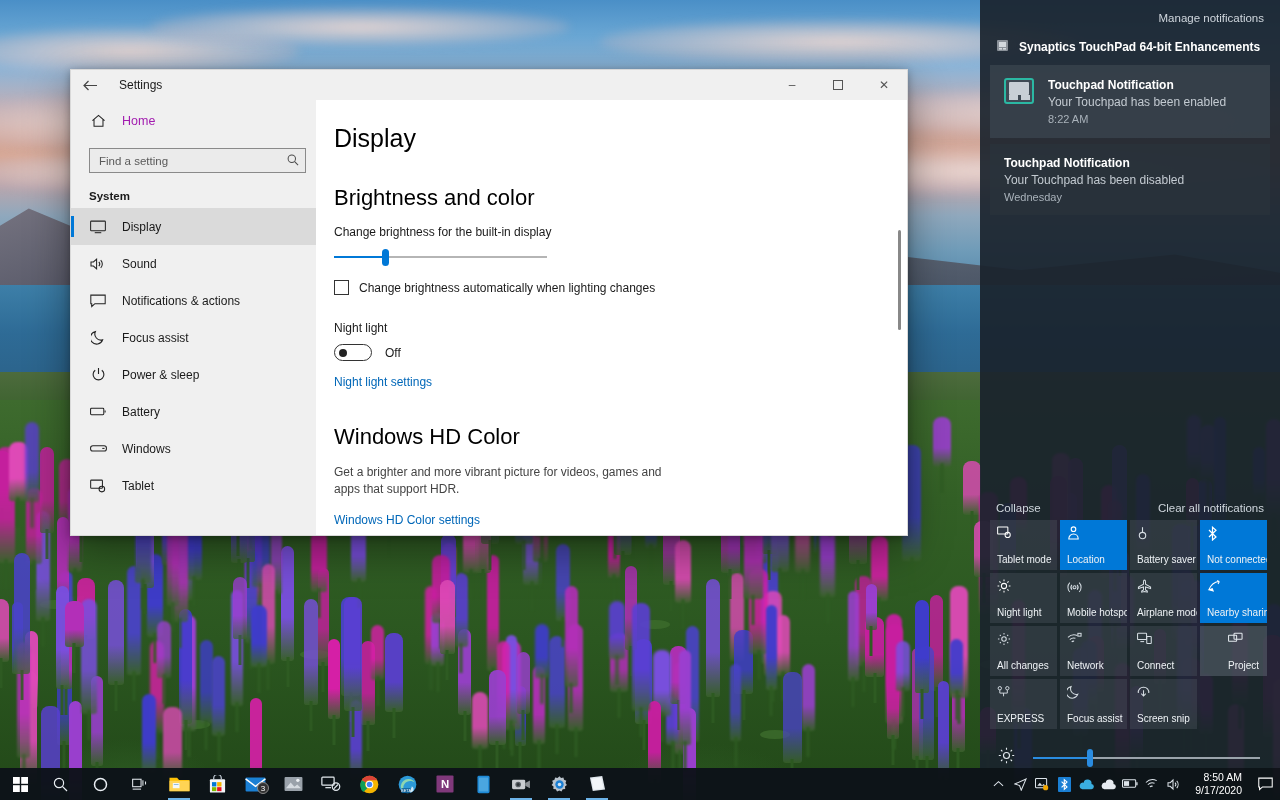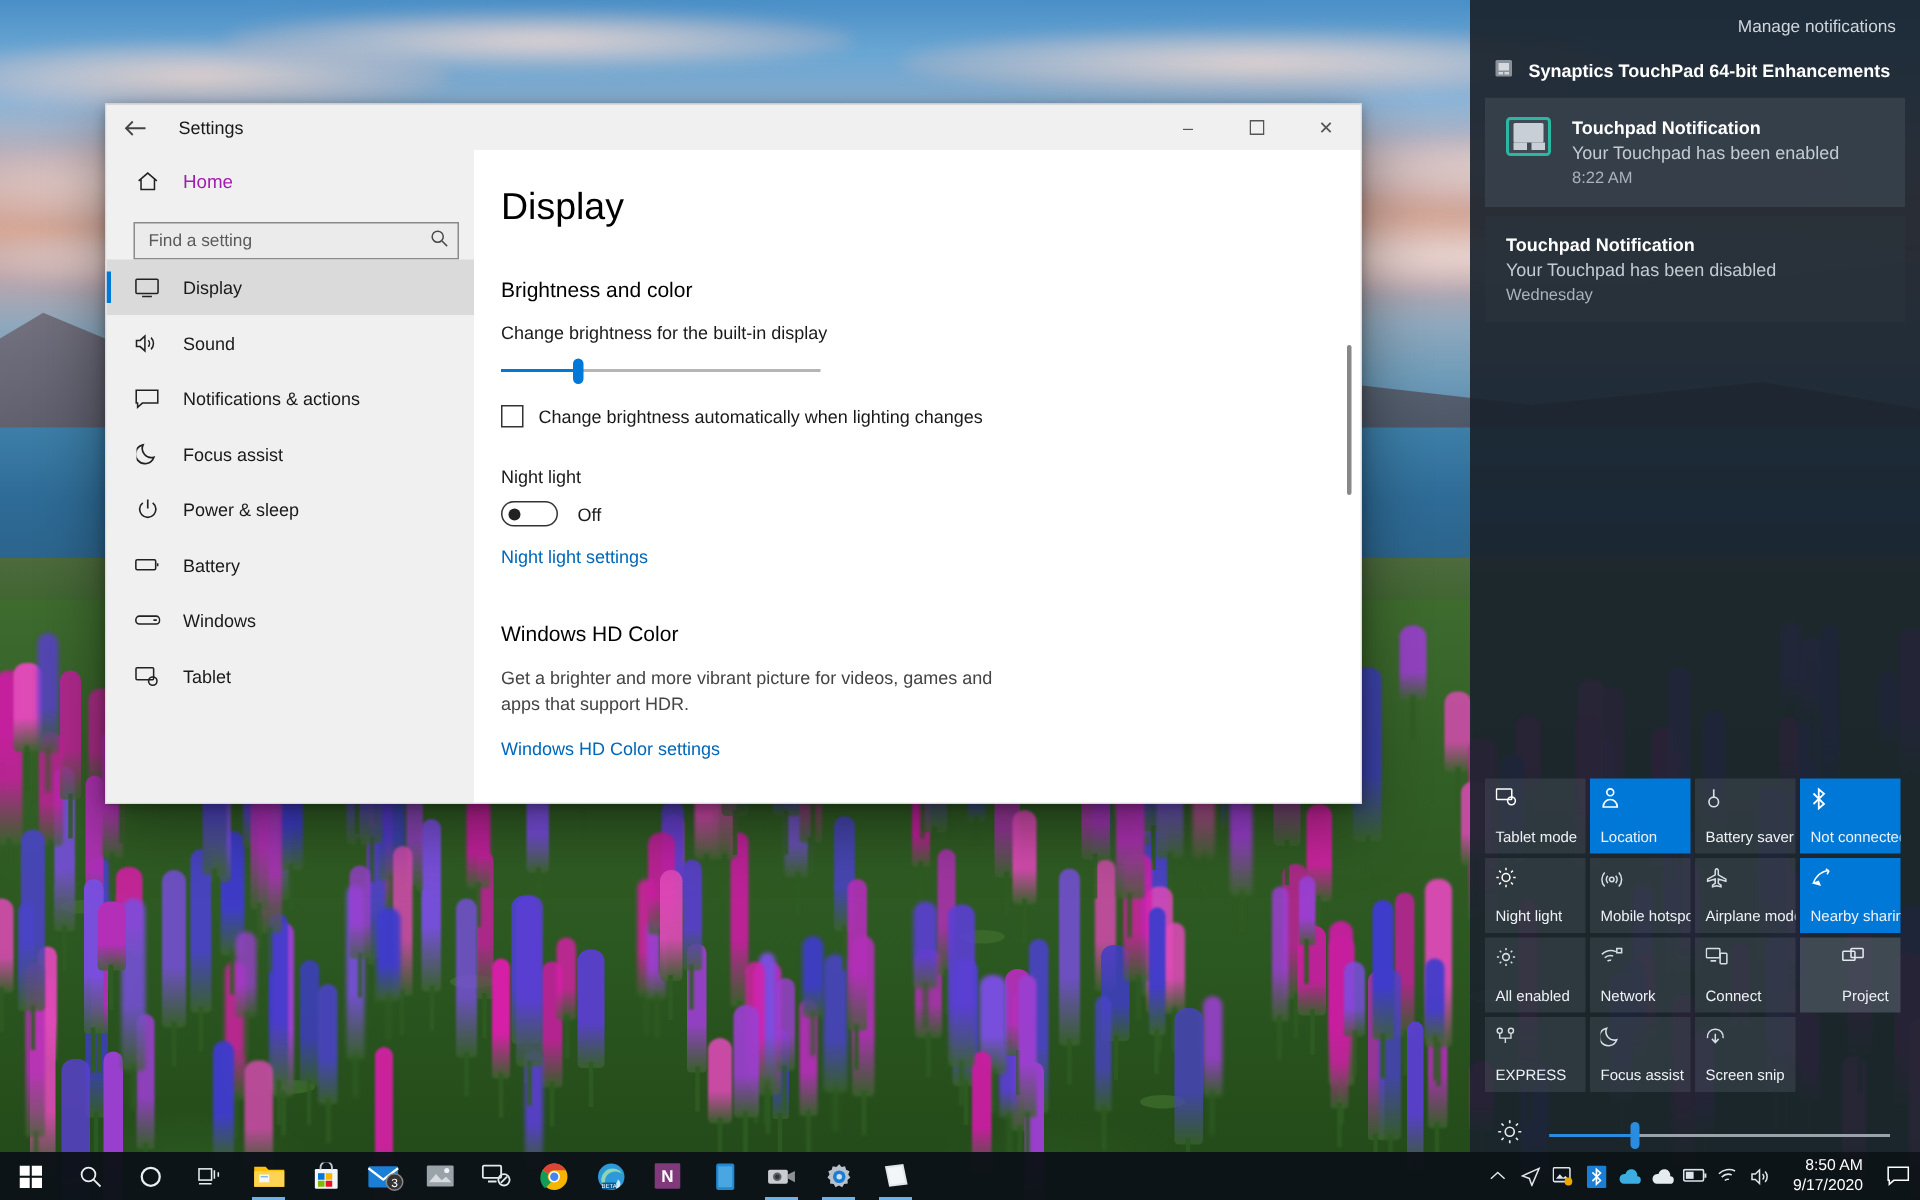--- a/index.html
+++ b/index.html
@@ -118,21 +118,21 @@
   .nav-item.active::before {
     content: ""; position: absolute; left: 0; top: 8px; bottom: 8px;
     width: 3px; background: #0078d7;
   }
   .nav-ico { width: 18px; display: flex; align-items: center; justify-content: center; color: #222; }
 
   .content {
     flex: 1; background: #fff; padding: 24px 0 0 18px; position: relative; overflow: hidden;
   }
   .pg-title { font-size: 25px; font-weight: 300; color: #000; margin-bottom: 32px; }
-  .sec-title { font-size: 14px; font-weight: 400; color: #000; margin-bottom: 14px; }
+  .sec-title { font-size: 22px; font-weight: 400; color: #000; margin-bottom: 14px; }
   .lbl { font-size: 12px; color: #1a1a1a; }
   .lbl-dim { font-size: 12px; color: #444; line-height: 1.45; }
   .link { font-size: 12px; color: #0067b8; cursor: pointer; text-decoration: none; }
 
   .slider-row { margin: 9px 0 14px 0; width: 213px; position: relative; height: 18px; }
   .slider-track {
     position: absolute; top: 8px; left: 0; width: 213px; height: 2px; background: #b5b5b5;
   }
   .slider-fill { position: absolute; top: 8px; left: 0; height: 2px; background: #0078d7; }
   .slider-thumb {
@@ -569,20 +569,21 @@
             <input type="text" placeholder="Find a setting" style="">
             <span>
               <svg width="12" height="12" viewBox="0 0 13 13" fill="none" stroke="#4a4a4a" stroke-width="1.1">
                 <circle cx="5.2" cy="5.2" r="4"></circle>
                   <path d="M8.3 8.3L12 12"></path>
               </svg>
             </span>
           </div>
         </div>
 
+        <div class="nav-group">System</div>
 
         <div class="nav-item active">
           <span class="nav-ico">
             <svg width="16" height="14" viewBox="0 0 17 15" fill="none" stroke="#222" stroke-width="1.1">
               <rect x="0.6" y="1.2" width="15.8" height="10.2" rx="0.8"></rect>
                 <path d="M5 13.6h7"></path>
             </svg>
           </span>
           <span>Display</span>
         </div>
@@ -724,20 +725,24 @@
         </div>
       </div>
 
       <div class="notif plain">
         <div class="notif-title">Touchpad Notification</div>
         <div class="notif-body">Your Touchpad has been disabled</div>
         <div class="notif-time">Wednesday</div>
       </div>
     </div>
 
+    <div class="ac-actions-bar">
+      <span>Collapse</span>
+      <span>Clear all notifications</span>
+    </div>
 
     <div class="qa-grid">
       <div class="qa off">
         <span class="qa-ico">
           <svg width="15" height="13" viewBox="0 0 16 14" fill="none" stroke="#fff" stroke-width="1.1">
               <rect x="0.6" y="1" width="11" height="7.6" rx="0.6"></rect>
               <circle cx="11.4" cy="9.6" r="2.8"></circle>
             </svg>
         </span>
         <span class="qa-lbl">Tablet mode</span>
@@ -805,21 +810,21 @@
         <span class="qa-lbl">Nearby sharing</span>
       </div>
 
       <div class="qa off">
         <span class="qa-ico">
           <svg width="14" height="14" viewBox="0 0 15 15" fill="none" stroke="#d6dde3" stroke-width="1.1">
               <circle cx="7.5" cy="7.5" r="2.4"></circle>
               <path d="M7.5 1v1.6M7.5 12.4V14M1 7.5h1.6M12.4 7.5H14M3 3l1.1 1.1M10.9 10.9L12 12M12 3l-1.1 1.1M4.1 10.9L3 12"></path>
             </svg>
         </span>
-        <span class="qa-lbl">All enabled</span>
+        <span class="qa-lbl">All changes</span>
       </div>
       <div class="qa off">
         <span class="qa-ico">
           <svg width="15" height="13" viewBox="0 0 16 13" fill="none" stroke="#d6dde3" stroke-width="1.1">
               <path d="M1 5.2A9.5 9.5 0 0111 3.2M3 7.6a6 6 0 016-1.3M5 10a2.8 2.8 0 012.6-.6"></path>
               <rect x="11.6" y="1" width="3.4" height="3"></rect>
             </svg>
         </span>
         <span class="qa-lbl">Network</span>
       </div>

